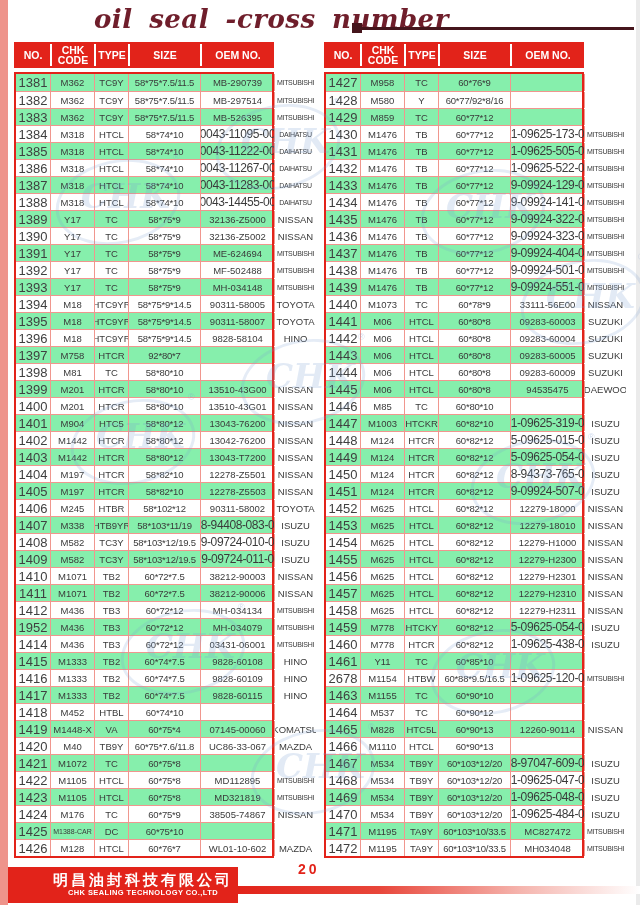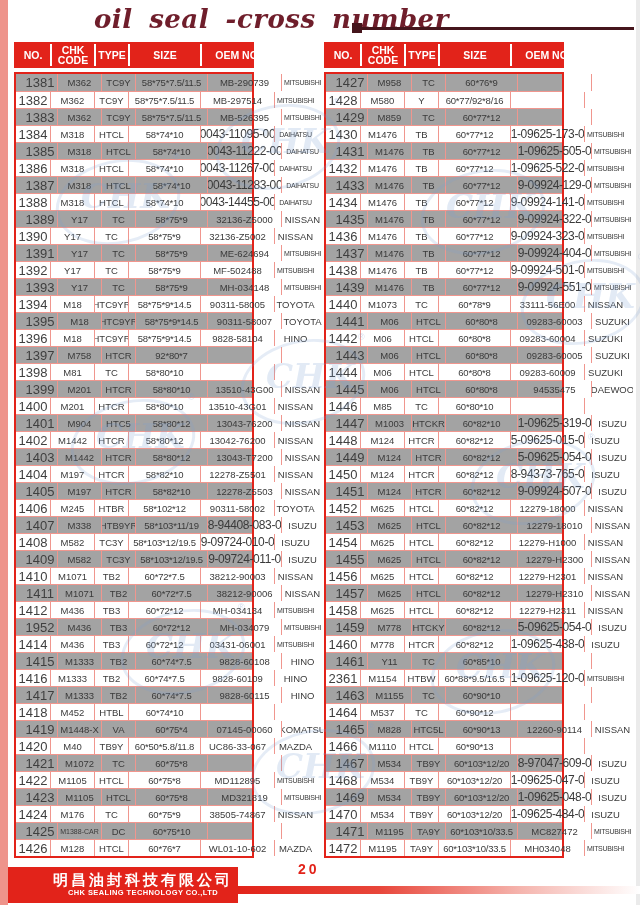--- a/index.html
+++ b/index.html
@@ -12,34 +12,34 @@
   .right-stripe{position:absolute;right:0;top:0;width:4px;height:905px;background:#ebebeb;}
   
   .title{
     position:absolute;left:74px;top:4px;width:270px;
     font-family:"DejaVu Serif", serif;font-style:italic;font-weight:bold;
     font-size:26px;color:#6f1e2b;letter-spacing:.5px;word-spacing:7px;white-space:nowrap;margin-left:20px;
   }
   .title-square{position:absolute;left:352px;top:23px;width:10px;height:10px;background:#45151c;}
   .title-rule{position:absolute;left:360px;top:27px;width:274px;height:3px;background:#45151c;}
   
-  .tablewrap{position:absolute;top:42px;width:240px;}
+  .tablewrap{position:absolute;top:42px;width:260px;}
   .tablewrap.left{left:14px;}
   .tablewrap.right{left:324px;}
   .thead{display:flex;background:#e2231a;border:2px solid #e2231a;height:26px;box-sizing:border-box;}
   .thead .hcell{
     display:flex;align-items:center;justify-content:center;text-align:center;
     color:#fff;font-weight:bold;font-size:10.5px;line-height:10.5px;
     box-sizing:border-box;border-left:2px solid #fff;
   }
   .thead .hcell:first-child{border-left:none;}
   .tbody{border:2px solid #e2231a;margin-top:4px;background:#fff;}
   .trow{display:flex;height:17px;box-sizing:border-box;border-top:1px solid #f0968e;}
   .trow:first-child{border-top:none;}
-  .trow.pink{background:#a3a3a3;padding-left:7px;}
+  .trow.pink{background:#86efac;}
   .cell{
     display:flex;align-items:center;justify-content:center;box-sizing:border-box;
     border-left:1px solid #f0968e;color:#3a3a3a;font-size:9.5px;overflow:hidden;white-space:nowrap;
   }
   .cell.c0{border-left:none;font-size:13px;color:#3f3f3f;}
   .cell.c1.longcode{font-size:7px;}
   .cell.c3{letter-spacing:-0.2px;}
   .cell.sm{font-size:12px;letter-spacing:-0.4px;}
   .cell.xs{font-size:7px;letter-spacing:-0.3px;}
   
@@ -400,21 +400,21 @@
         <span class="cell c1">M1448-X</span>
         <span class="cell c2">VA</span>
         <span class="cell c3">60*75*4</span>
         <span class="cell c4">07145-00060</span>
         <span class="cell c5">KOMATSU</span>
       </div>
       <div class="trow">
         <span class="cell c0">1420</span>
         <span class="cell c1">M40</span>
         <span class="cell c2">TB9Y</span>
-        <span class="cell c3">60*50*5.8/11.8</span>
+        <span class="cell c3">60*75*7.6/11.8</span>
         <span class="cell c4">UC86-33-067</span>
         <span class="cell c5">MAZDA</span>
       </div>
       <div class="trow pink">
         <span class="cell c0">1421</span>
         <span class="cell c1">M1072</span>
         <span class="cell c2">TC</span>
         <span class="cell c3">60*75*8</span>
         <span class="cell c4"></span>
         <span class="cell c5"></span>
@@ -746,21 +746,21 @@
       </div>
       <div class="trow pink">
         <span class="cell c0">1461</span>
         <span class="cell c1">Y11</span>
         <span class="cell c2">TC</span>
         <span class="cell c3">60*85*10</span>
         <span class="cell c4"></span>
         <span class="cell c5"></span>
       </div>
       <div class="trow">
-        <span class="cell c0">2361</span>
+        <span class="cell c0">2678</span>
         <span class="cell c1">M1154</span>
         <span class="cell c2">HTBW</span>
         <span class="cell c3">60*88*9.5/16.5</span>
         <span class="cell c4 sm">1-09625-120-0</span>
         <span class="cell c5 xs">MITSUBISHI</span>
       </div>
       <div class="trow pink">
         <span class="cell c0">1463</span>
         <span class="cell c1">M1155</span>
         <span class="cell c2">TC</span>

